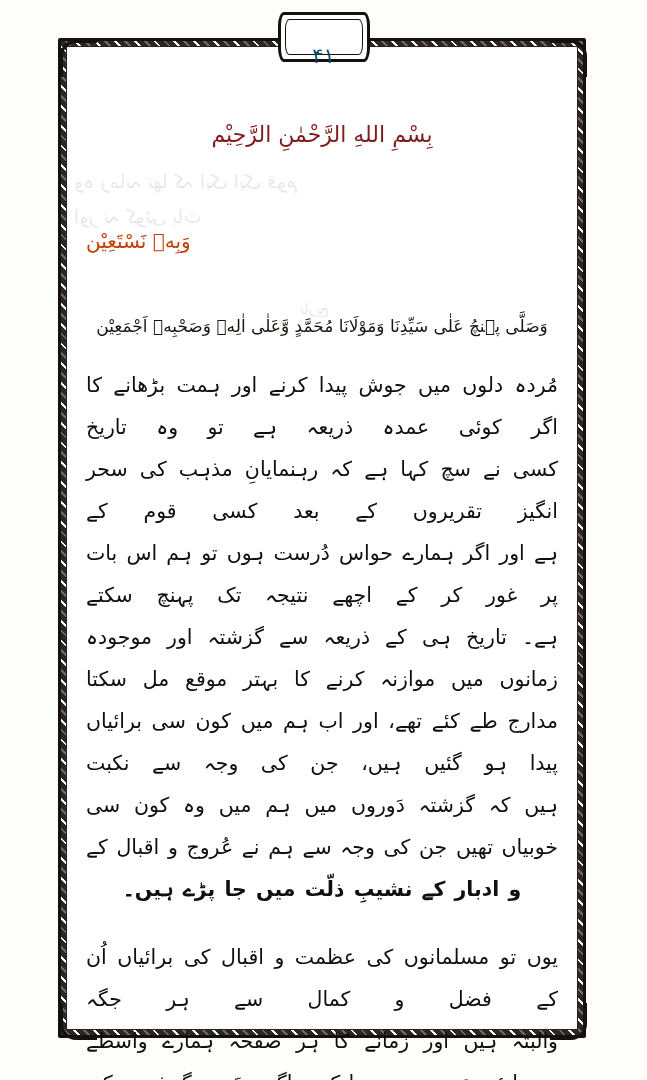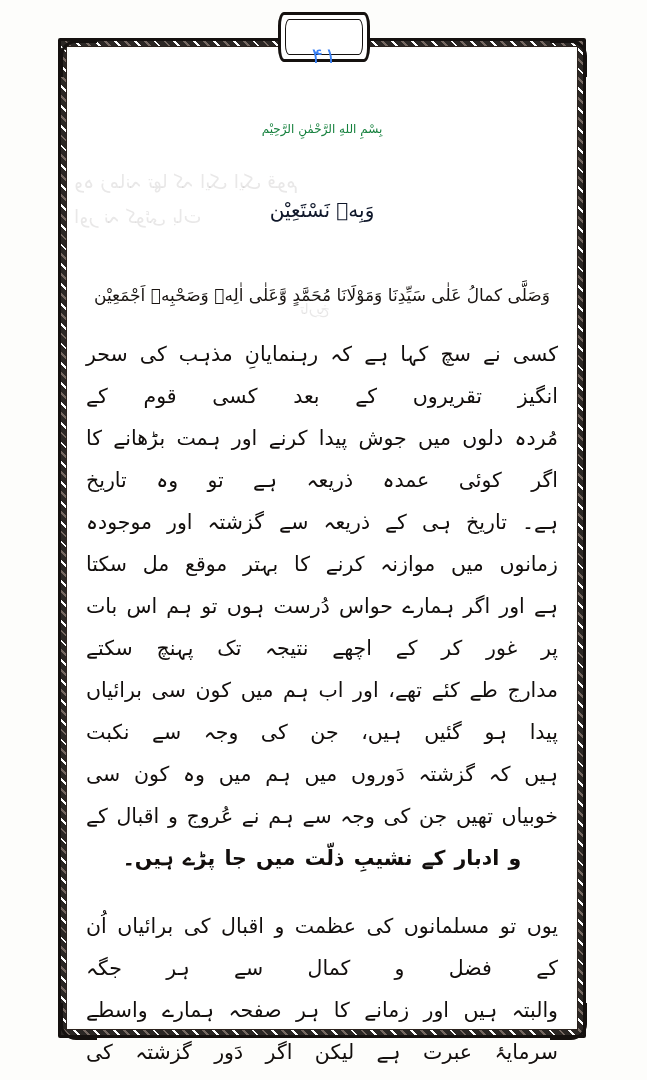--- a/index.html
+++ b/index.html
@@ -96,23 +96,23 @@
     z-index: 5;
   }
   .page-number-badge::before {
     content: "";
     position: absolute;
     left: 4px; top: 4px; right: 4px; bottom: 4px;
     border: 1px solid #15110f;
     border-radius: 4px / 10px;
   }
   .page-number {
-    font-family: Liberation Mono, monospace;
+    font-family: Liberation Sans, sans-serif;
     font-size: 21px;
-    color: #3b82f6;
+    color: #0c4a6e;
     direction: rtl;
     letter-spacing: 1px;
     position: relative;
     z-index: 2;
     margin-top: 38px;
   }
 
   
   .ghost {
     position: absolute;
@@ -138,30 +138,30 @@
     box-sizing: border-box;
     padding: 0 6px;
     direction: rtl;
     text-align: justify;
     color: #120e0c;
   }
 
   .basmala {
     margin-top: 62px;
     text-align: center;
-    font-size: 12px;
+    font-size: 22px;
     letter-spacing: 1px;
-    color: #15803d;
+    color: #7f1d1d;
   }
   .invocation {
-    margin-top: 62px;
-    text-align: center;
+    margin-top: 82px;
+    text-align: left;
     font-size: 20px;
     letter-spacing: 2px;
-    color: #0f172a;
+    color: #c2410c;
   }
   .salutation {
     margin-top: 60px;
     text-align: center;
     font-size: 17px;
     letter-spacing: 1px;
     color: #1a1512;
     line-height: 1.6;
   }
 
@@ -208,27 +208,27 @@
   <div class="ghost g1">وہ زمانہ تھا کہ ایک ایک قوم</div>
   <div class="ghost g2">اور نہ کوئی بات</div>
   <div class="ghost g3">تاریخ</div>
 
   <div class="content">
 
     <div class="basmala">بِسْمِ اللهِ الرَّحْمٰنِ الرَّحِيْم</div>
 
     <div class="invocation">وَبِهٖ نَسْتَعِيْن</div>
 
-    <div class="salutation">وَصَلَّى کمالُ عَلٰى سَيِّدِنَا وَمَوْلَانَا مُحَمَّدٍ وَّعَلٰى اٰلِهٖ وَصَحْبِهٖ اَجْمَعِيْن</div>
+    <div class="salutation">وَصَلَّى پہنچُ عَلٰى سَيِّدِنَا وَمَوْلَانَا مُحَمَّدٍ وَّعَلٰى اٰلِهٖ وَصَحْبِهٖ اَجْمَعِيْن</div>
 
     <div class="para p1">
+      <span class="line">مُردہ دلوں میں جوش پیدا کرنے اور ہمت بڑھانے کا اگر کوئی عمدہ ذریعہ ہے تو وہ تاریخ</span>
       <span class="line">کسی نے سچ کہا ہے کہ رہنمایانِ مذہب کی سحر انگیز تقریروں کے بعد کسی قوم کے</span>
-      <span class="line">مُردہ دلوں میں جوش پیدا کرنے اور ہمت بڑھانے کا اگر کوئی عمدہ ذریعہ ہے تو وہ تاریخ</span>
+      <span class="line">ہے اور اگر ہمارے حواس دُرست ہوں تو ہم اس بات پر غور کر کے اچھے نتیجہ تک پہنچ سکتے</span>
       <span class="line">ہے۔ تاریخ ہی کے ذریعہ سے گزشتہ اور موجودہ زمانوں میں موازنہ کرنے کا بہتر موقع مل سکتا</span>
-      <span class="line">ہے اور اگر ہمارے حواس دُرست ہوں تو ہم اس بات پر غور کر کے اچھے نتیجہ تک پہنچ سکتے</span>
       <span class="line">مدارج طے کئے تھے، اور اب ہم میں کون سی برائیاں پیدا ہو گئیں ہیں، جن کی وجہ سے نکبت</span>
       <span class="line">ہیں کہ گزشتہ دَوروں میں ہم میں وہ کون سی خوبیاں تھیں جن کی وجہ سے ہم نے عُروج و اقبال کے</span>
       <span class="line last">و ادبار کے نشیبِ ذلّت میں جا پڑے ہیں۔</span>
     </div>
 
     <div class="para p2">
       <span class="line">یوں تو مسلمانوں کی عظمت و اقبال کی برائیاں اُن کے فضل و کمال سے ہر جگہ</span>
       <span class="line">والبتہ ہیں اور زمانے کا ہر صفحہ ہمارے واسطے سرمایۂ عبرت ہے لیکن اگر دَور گزشتہ کی</span>
       <span class="line">تاریخ میں سے ہم صرف ہندوستان کی تاریخ پر نظر ڈالیں، اور ہندوستان کی تاریخ میں</span>
 

